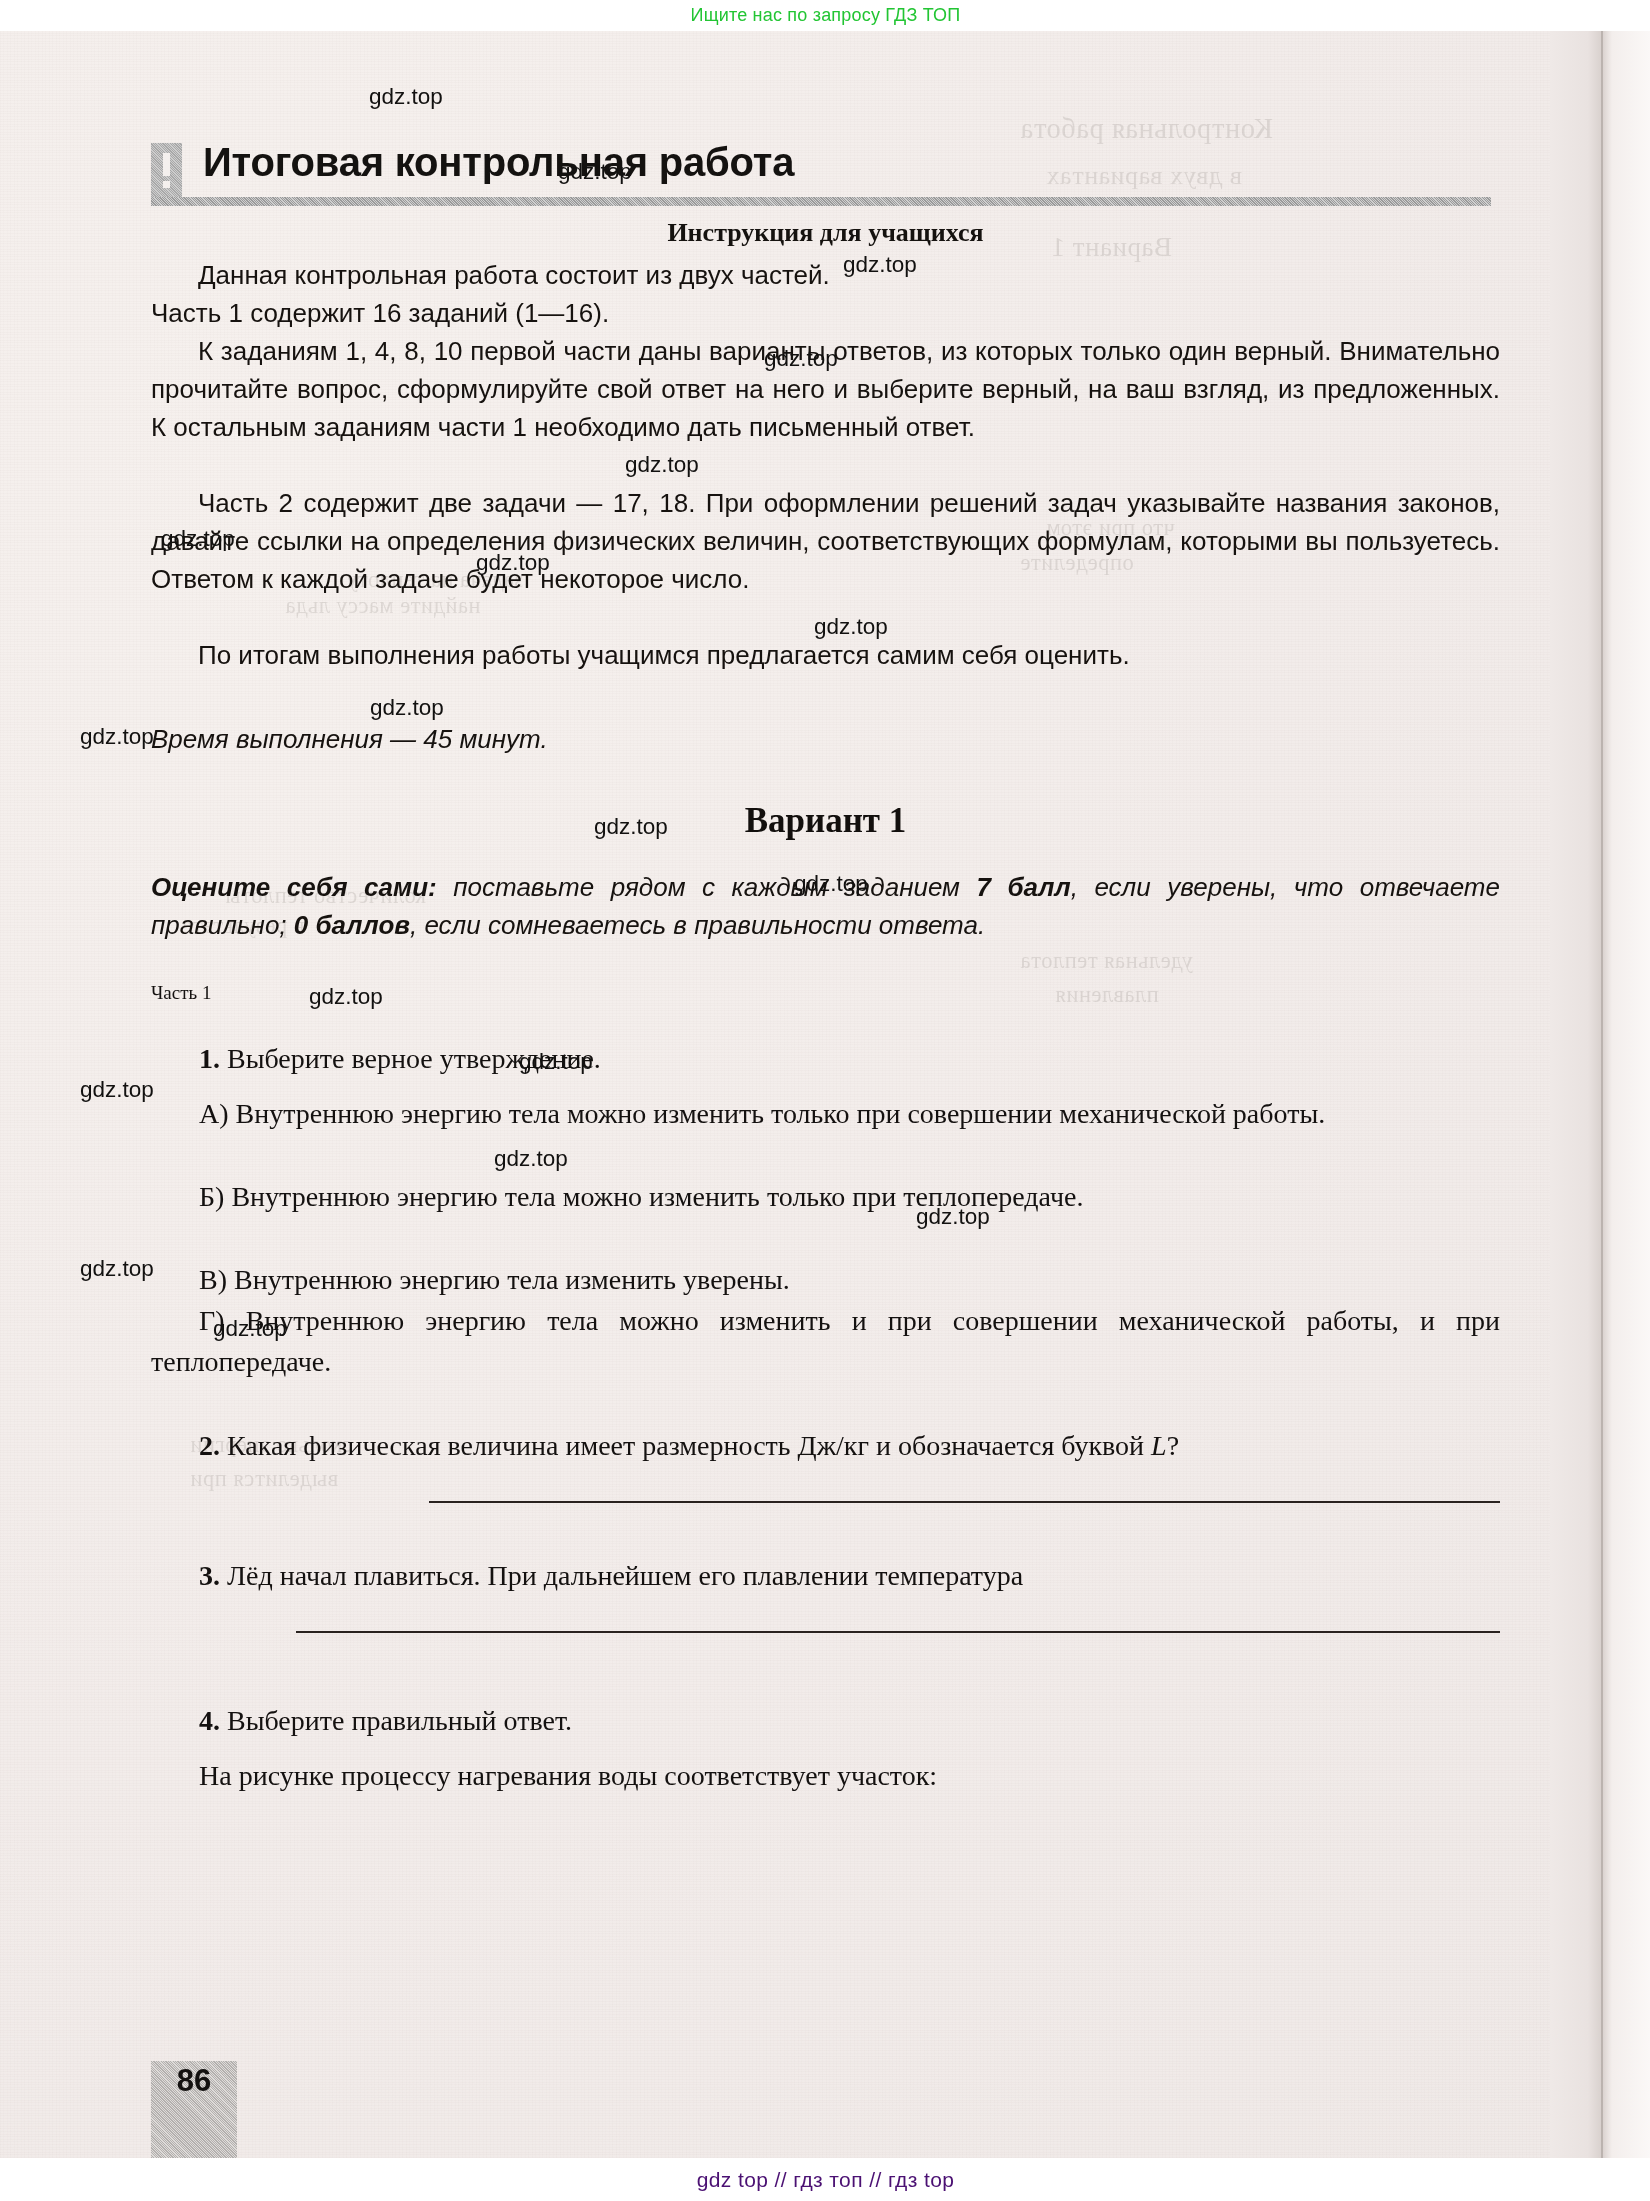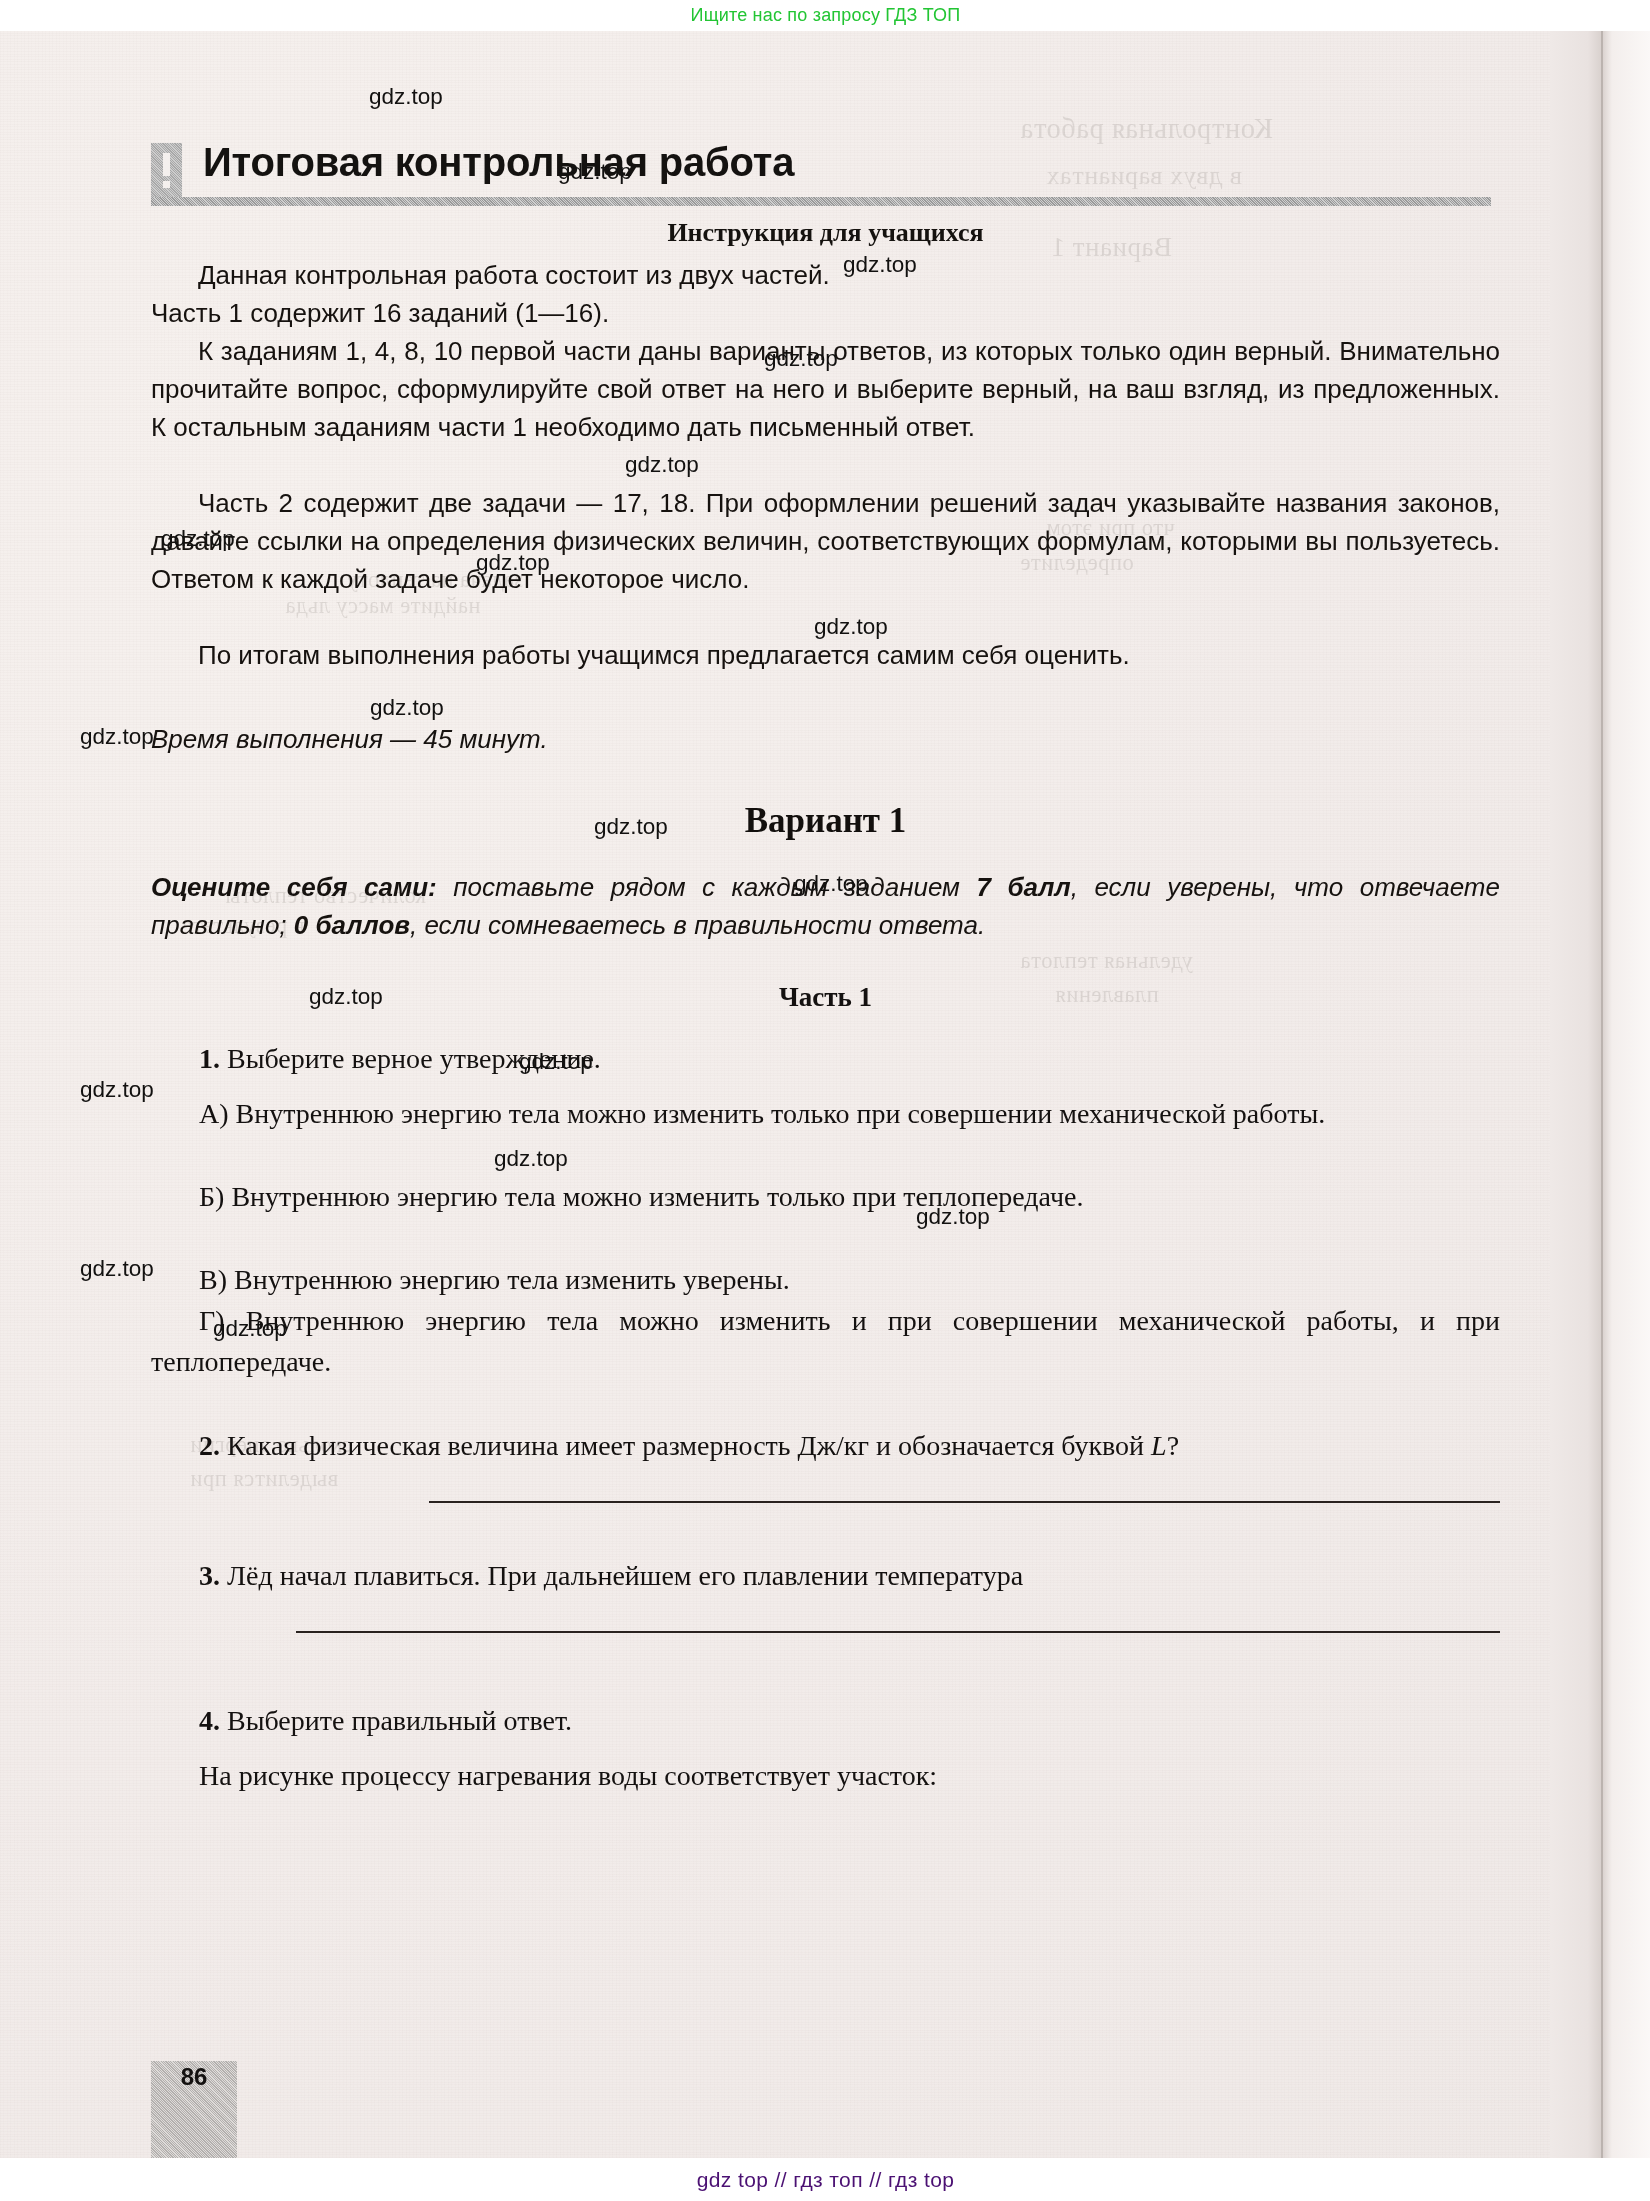--- a/index.html
+++ b/index.html
@@ -207,24 +207,23 @@
     line-height: 38px;
     color: #16120f;
     text-align: justify;
   }
   .selfeval b { font-weight: bold; font-style: italic; }
 
   .part-title {
     position: absolute;
     left: 151px;
     width: 1349px;
-    text-align: center;
     font-family: "Liberation Serif", serif;
-    font-weight: bold;
-    font-size: 27px;
+    font-weight: normal;
+    font-size: 19px;
     color: #141110;
   }
 
   .q {
     position: absolute;
     left: 151px;
     width: 1349px;
     font-family: "Liberation Serif", serif;
     font-size: 28px;
     line-height: 41px;
@@ -252,21 +251,21 @@
     background: repeating-linear-gradient(45deg, #b3b0ae 0 0.9px, #dedbd9 0.9px 1.7px);
   }
   .pagenum {
     position: absolute;
     left: 151px;
     top: 2032px;
     width: 86px;
     text-align: center;
     font-family: "Liberation Sans", sans-serif;
     font-weight: bold;
-    font-size: 24px;
+    font-size: 31px;
     color: #131110;
   }
 
   
   .wm {
     position: absolute;
     font-family: "Liberation Sans", sans-serif;
     font-size: 22.5px;
     color: #121110;
     white-space: nowrap;

